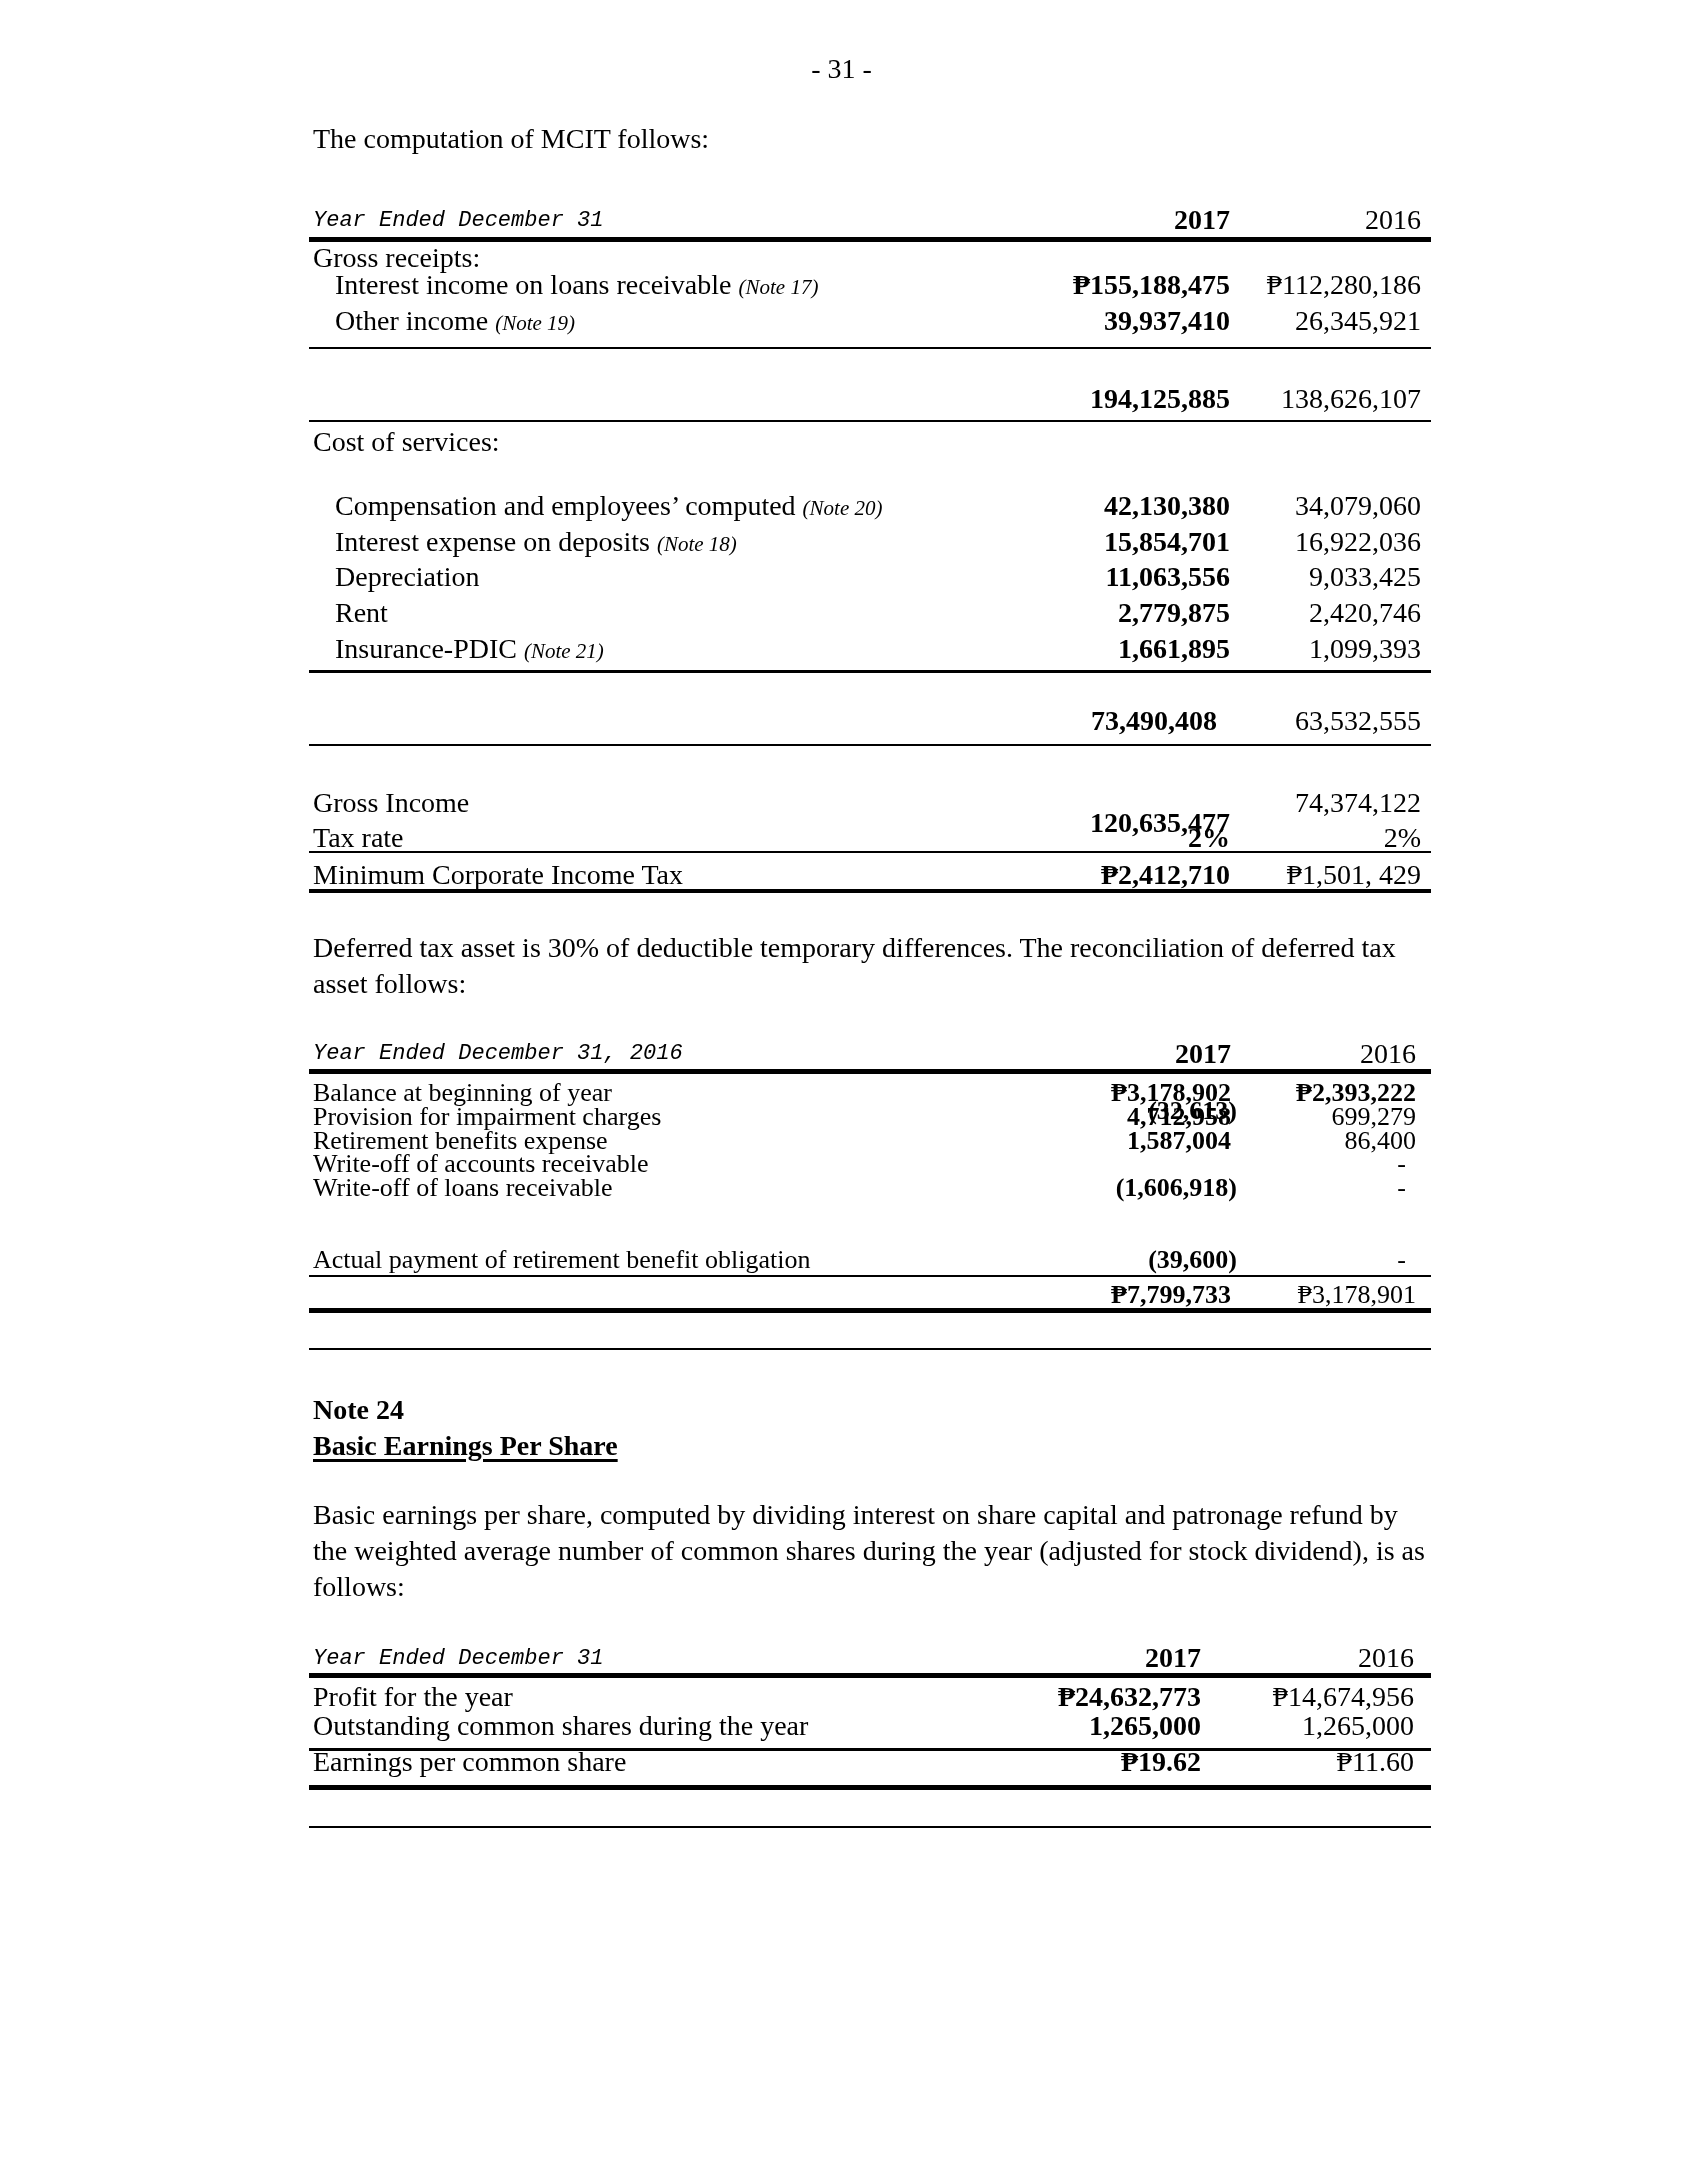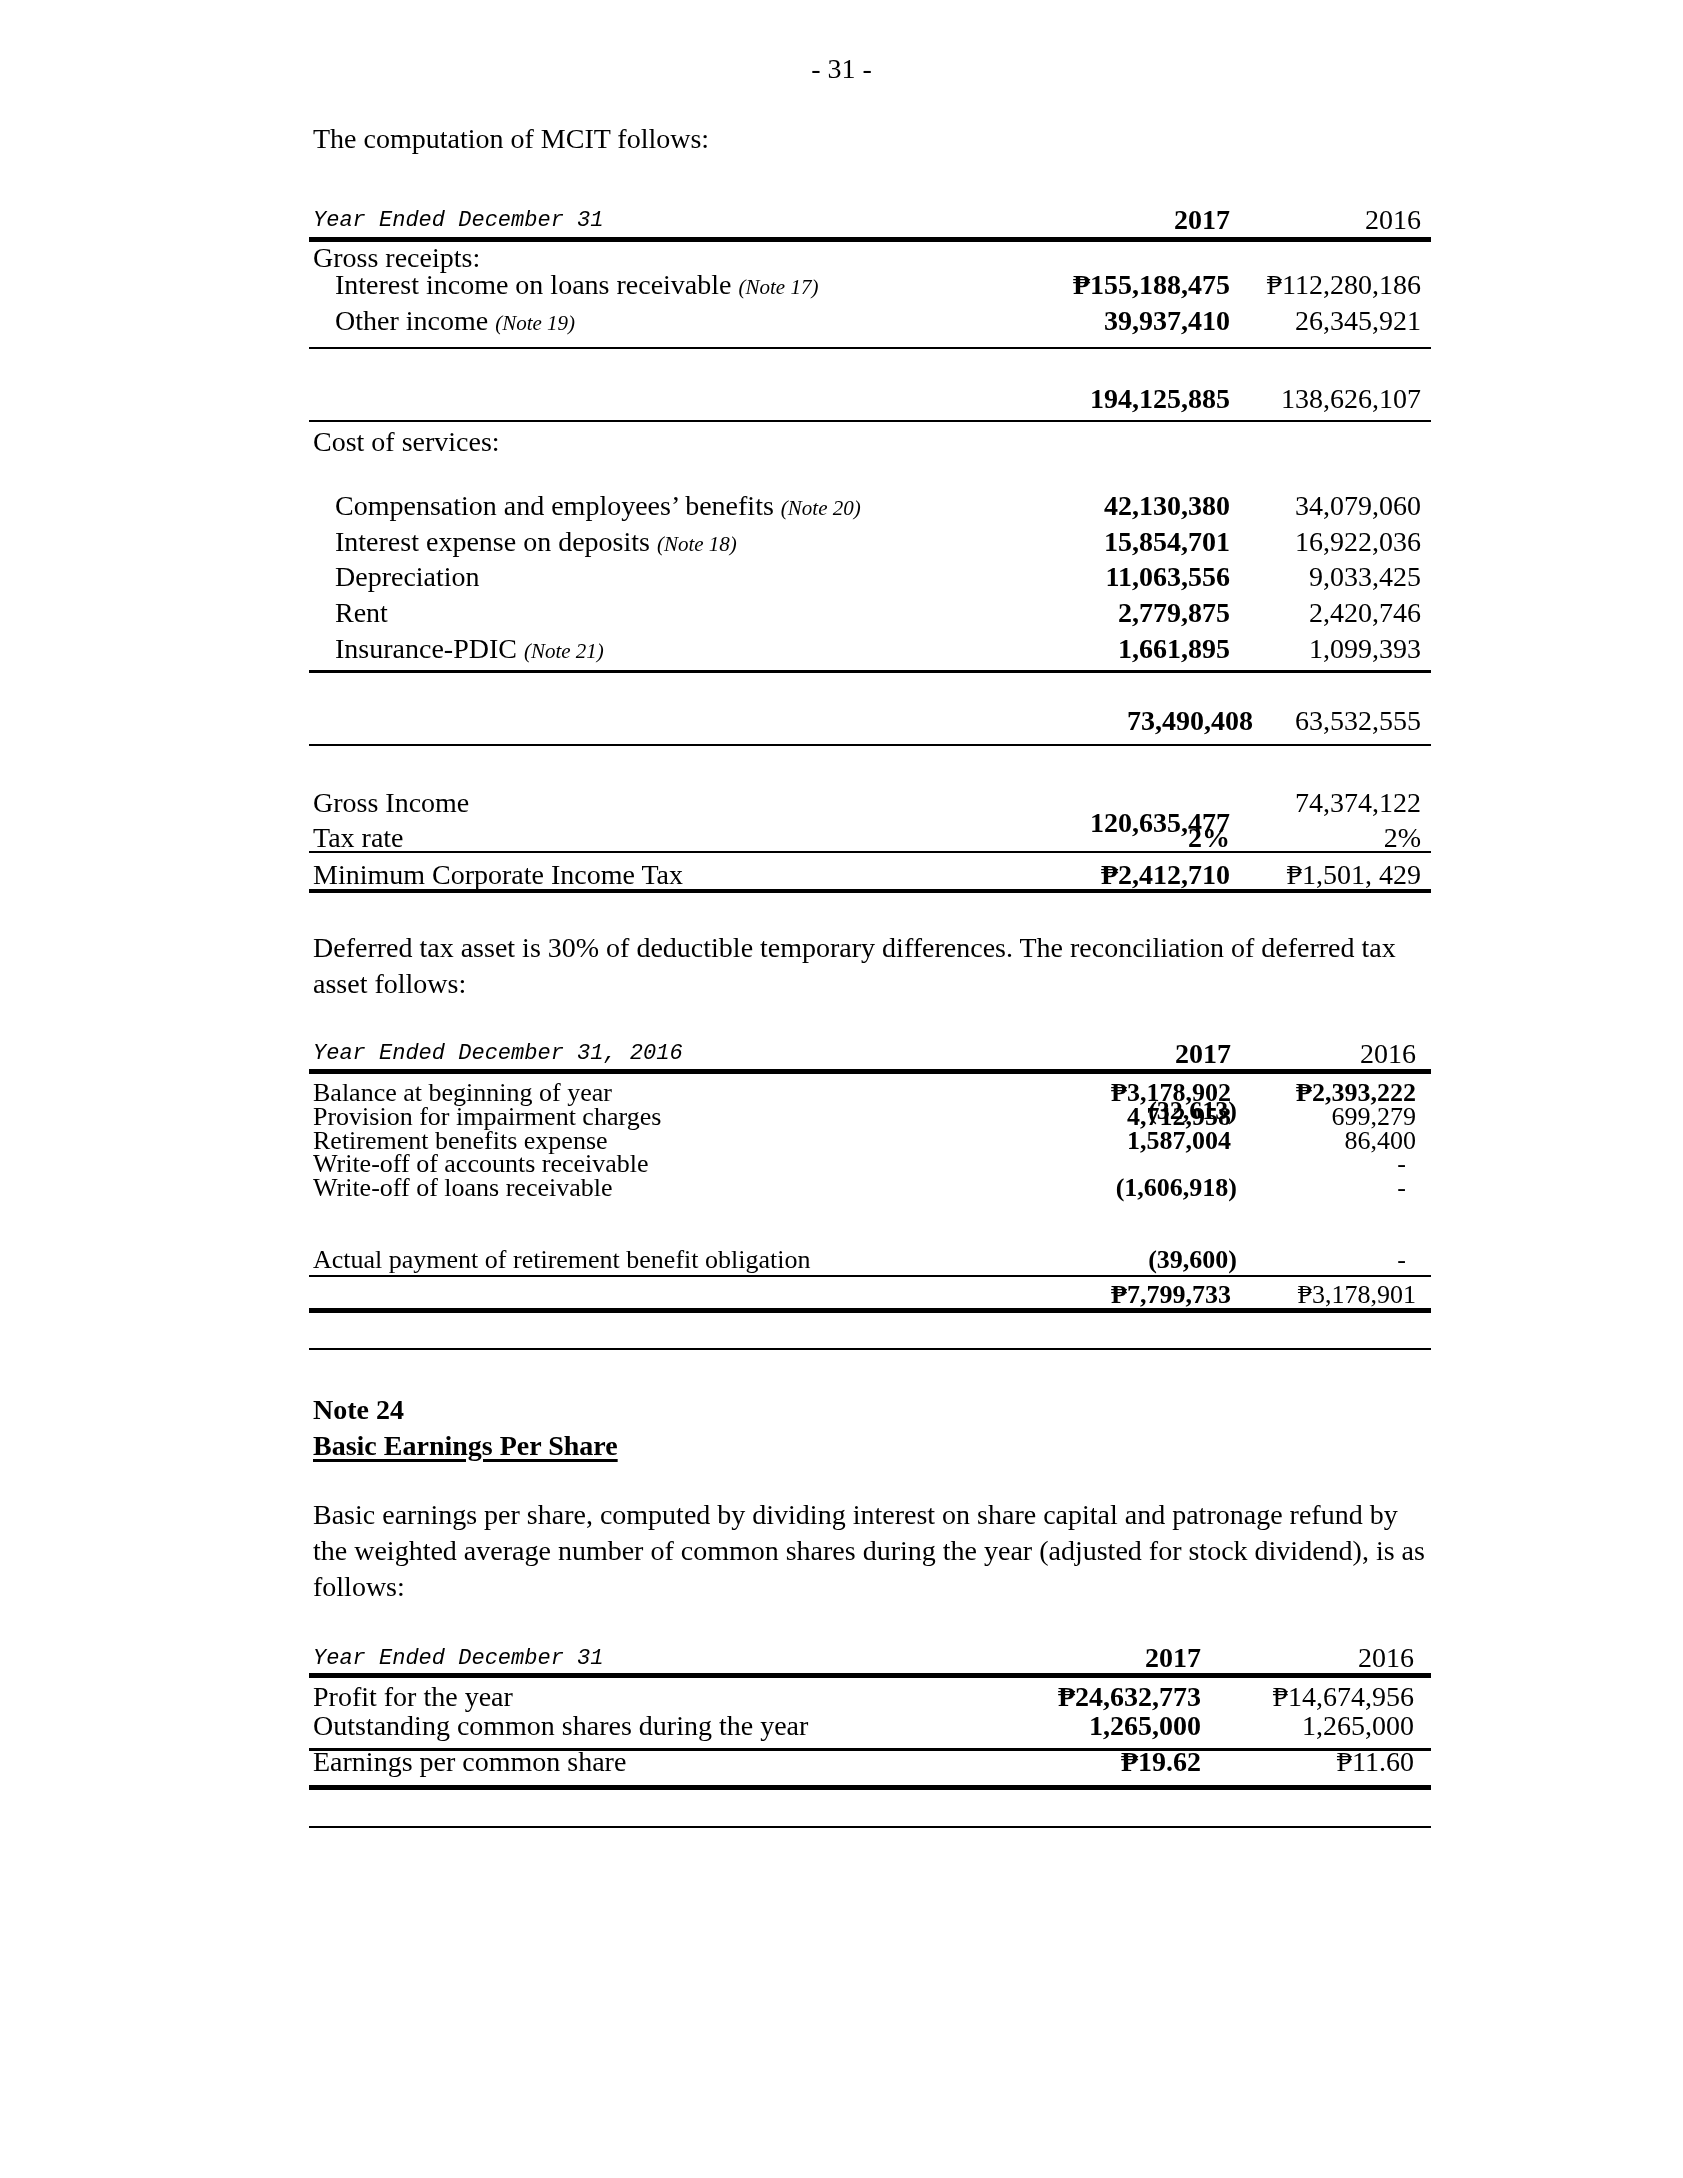--- a/index.html
+++ b/index.html
@@ -45,21 +45,21 @@
 
   <div>
     <div class="abs t b r" style="right:453px;top:385px;">194,125,885</div>
     <div class="abs t r" style="right:262px;top:385px;">138,626,107</div>
   </div>
   <div class="rule" style="left:309px;width:1122px;top:420px;height:2px;"></div>
 
   <div class="abs t" style="left:313px;top:428px;">Cost of services:</div>
 
   <div>
-    <div class="abs t" style="left:335px;top:492px;"><span>Compensation and employees’ benefits</span> <span class="note">(Note 20)</span></div>
+    <div class="abs t" style="left:335px;top:492px;"><span>Compensation and employees’ computed</span> <span class="note">(Note 20)</span></div>
     <div class="abs t b r" style="right:453px;top:492px;">42,130,380</div>
     <div class="abs t r" style="right:262px;top:492px;">34,079,060</div>
   </div>
   <div>
     <div class="abs t" style="left:335px;top:528px;"><span>Interest expense on deposits</span> <span class="note">(Note 18)</span></div>
     <div class="abs t b r" style="right:453px;top:528px;">15,854,701</div>
     <div class="abs t r" style="right:262px;top:528px;">16,922,036</div>
   </div>
   <div>
     <div class="abs t" style="left:335px;top:563px;"><span>Depreciation</span></div>
@@ -72,21 +72,21 @@
     <div class="abs t r" style="right:262px;top:599px;">2,420,746</div>
   </div>
   <div>
     <div class="abs t" style="left:335px;top:635px;"><span>Insurance-PDIC</span> <span class="note">(Note 21)</span></div>
     <div class="abs t b r" style="right:453px;top:635px;">1,661,895</div>
     <div class="abs t r" style="right:262px;top:635px;">1,099,393</div>
   </div>
   <div class="rule" style="left:309px;width:1122px;top:670px;height:3px;"></div>
 
   <div>
-    <div class="abs t b r" style="right:430px;top:707px;margin-left:39px;">73,490,408</div>
+    <div class="abs t b r" style="right:466px;top:707px;margin-left:39px;">73,490,408</div>
     <div class="abs t r" style="right:262px;top:707px;">63,532,555</div>
   </div>
   <div class="rule" style="left:309px;width:1122px;top:744px;height:2px;"></div>
 
   <div>
     <div class="abs t" style="left:313px;top:789px;">Gross Income</div>
     <div class="abs t b r" style="right:453px;top:789px;margin-top:20px;">120,635,477</div>
     <div class="abs t r" style="right:262px;top:789px;">74,374,122</div>
   </div>
   <div>

